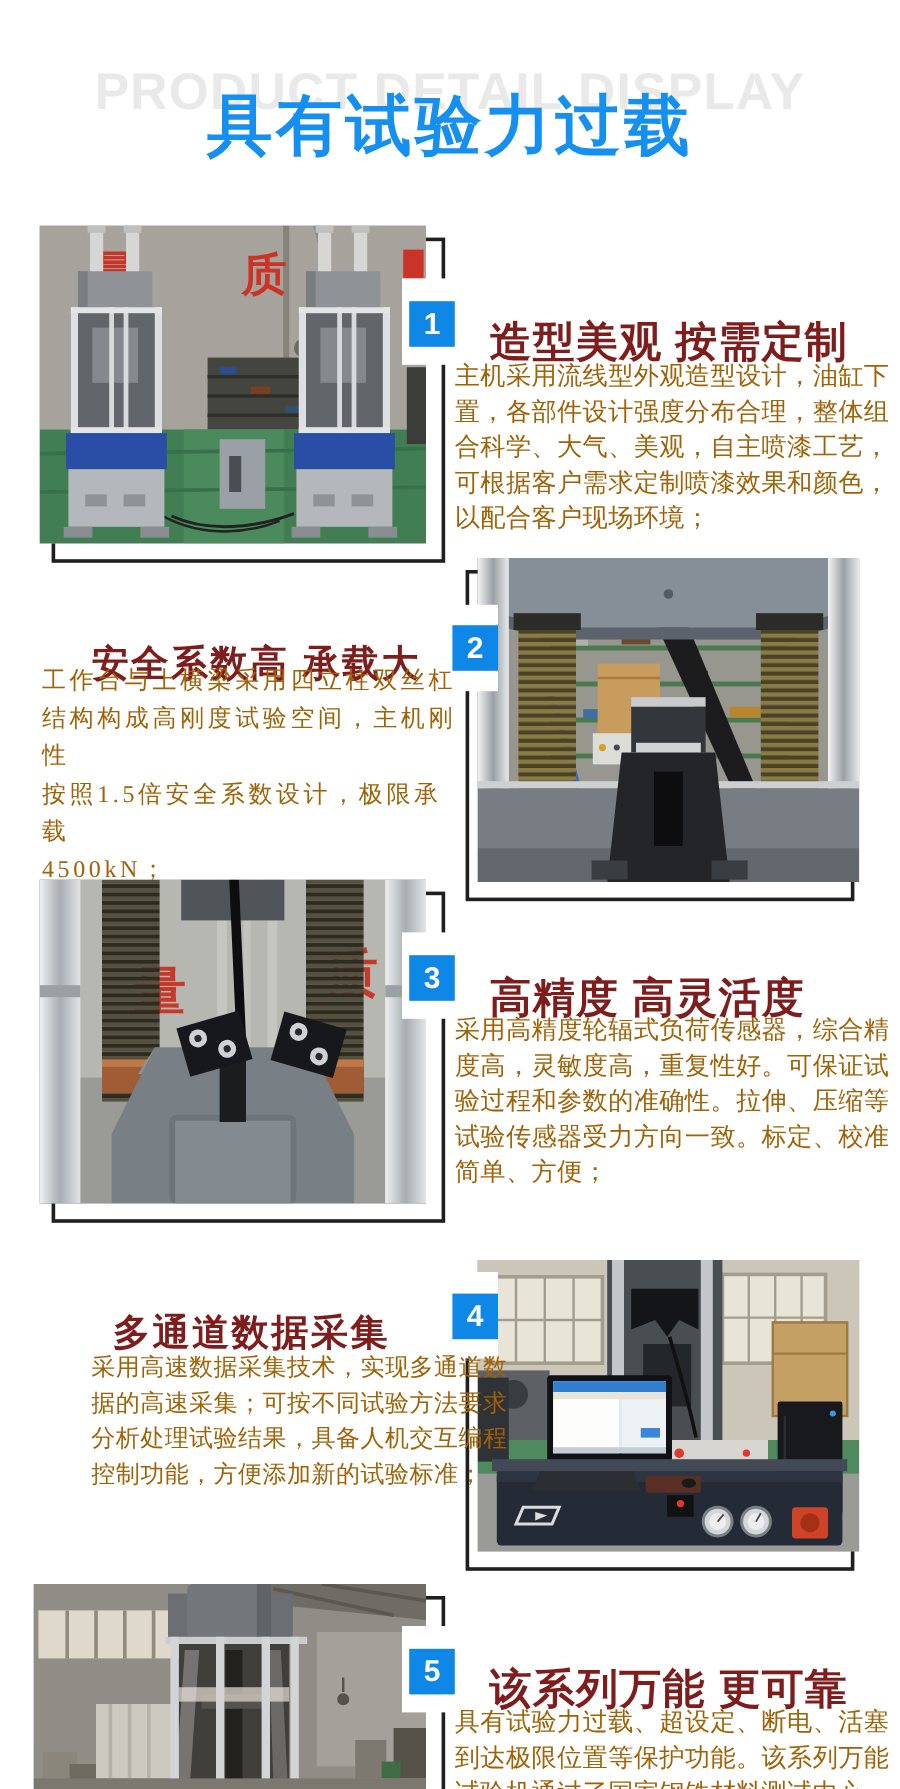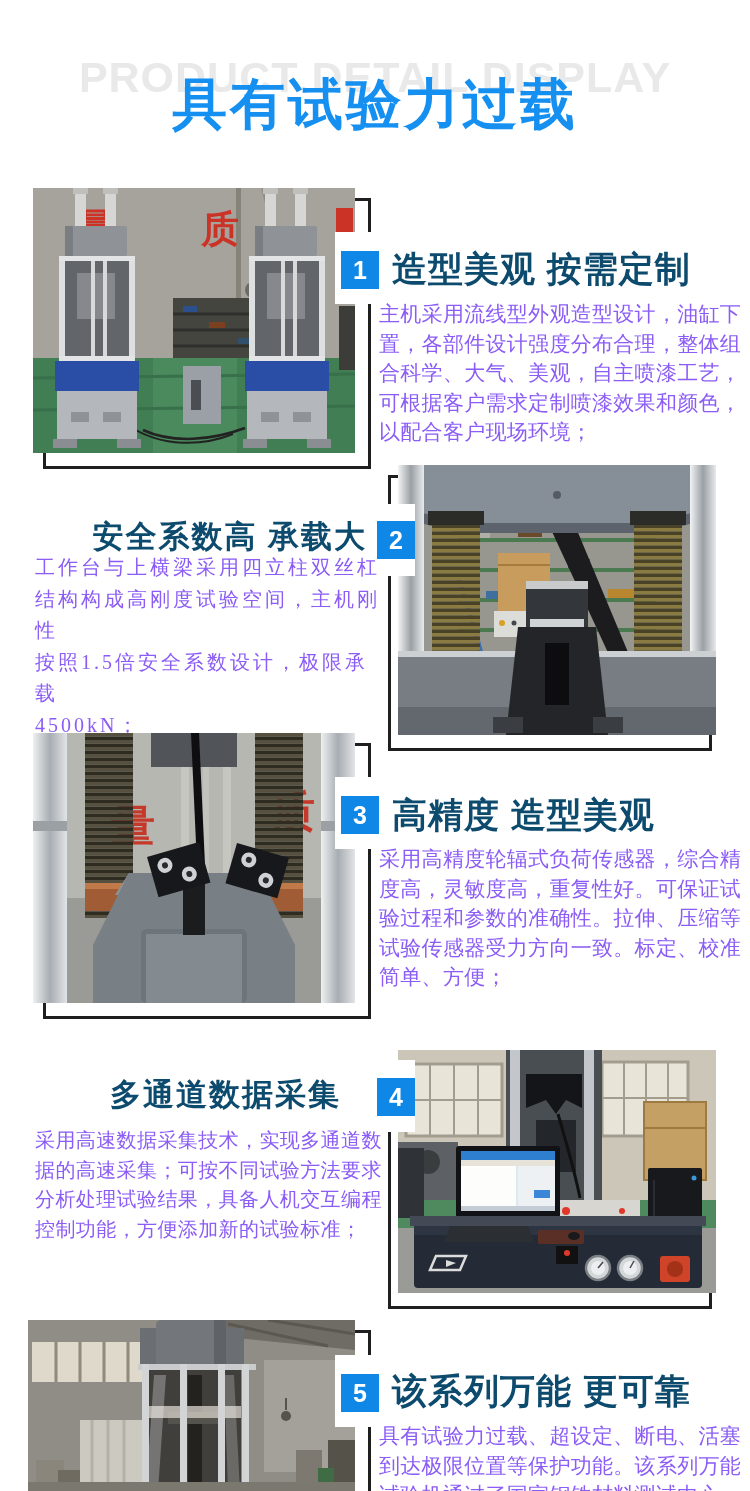--- a/index.html
+++ b/index.html
@@ -18,29 +18,29 @@
   }
   
   .frame{position:absolute;border:3px solid #1f1f1f;background:transparent;}
   .photo{position:absolute;overflow:hidden;background:#9a9a96;}
   .photo svg{display:block;}
   .badge-patch{position:absolute;background:#ffffff;width:46px;height:72px;}
   .badge{
     position:absolute;width:38px;height:38px;background:#0e87e6;color:#ffffff;
     font-size:25px;font-weight:700;display:flex;align-items:center;justify-content:center;
   }
-  h2{position:absolute;margin:0;color:#0c4a6e;font-weight:700;white-space:nowrap;}
+  h2{position:absolute;margin:16px;color:#7f1d1d;font-weight:700;white-space:nowrap;}
   .head-r{font-size:35px;letter-spacing:1px;}
   .head-l{font-size:31px;letter-spacing:2px;text-align:center;}
   .para{
-    position:absolute;margin:0;color:#8b5cf6;white-space:pre-line;
+    position:absolute;margin:0;color:#a16207;white-space:pre-line;
   }
   .para-r{font-size:21px;line-height:29.5px;letter-spacing:0.3px;width:370px;}
   .para-l2{font-size:20px;line-height:31.5px;letter-spacing:3px;width:352px;}
-  .para-l4{font-size:20px;line-height:29.5px;letter-spacing:0.4px;width:362px;}
+  .para-l4{font-size:20px;line-height:29.5px;letter-spacing:0.4px;width:362px;margin-left:41px;}
 
   
   .f1{left:43px;top:198px;width:322px;height:265px;}
   .p1{left:33px;top:188px;width:322px;height:265px;}
   .bp1{left:335px;top:232px;}
   .b1{left:341px;top:251px;}
   .h1{left:392px;top:246px;}
   .t1{left:379px;top:299px;}
   
   .f2{left:388px;top:475px;width:318px;height:270px;}
@@ -270,21 +270,21 @@
         <rect x="0" y="0" width="54" height="42" fill="#17181c"></rect>
         <circle cx="16" cy="13" r="7.5" fill="#cfd2d4"></circle>
           <circle cx="16" cy="13" r="3" fill="#2a2a2e"></circle>
         <circle cx="38" cy="28" r="7.5" fill="#cfd2d4"></circle>
           <circle cx="38" cy="28" r="3" fill="#2a2a2e"></circle>
       </g>
     </svg>
   </div>
   <div class="badge-patch bp3"></div>
   <div class="badge b3">3</div>
-  <h2 class="head-r h3">高精度 造型美观</h2>
+  <h2 class="head-r h3">高精度 高灵活度</h2>
   <p class="para para-r t3">采用高精度轮辐式负荷传感器，综合精
 度高，灵敏度高，重复性好。可保证试
 验过程和参数的准确性。拉伸、压缩等
 试验传感器受力方向一致。标定、校准
 简单、方便；</p>
 
   <div class="frame f4"></div>
   <div class="photo p4">
     <svg width="318" height="243" viewBox="0 0 318 243" xmlns="http://www.w3.org/2000/svg">
       <rect x="0" y="0" width="318" height="152" fill="#ccc6b9"></rect>

